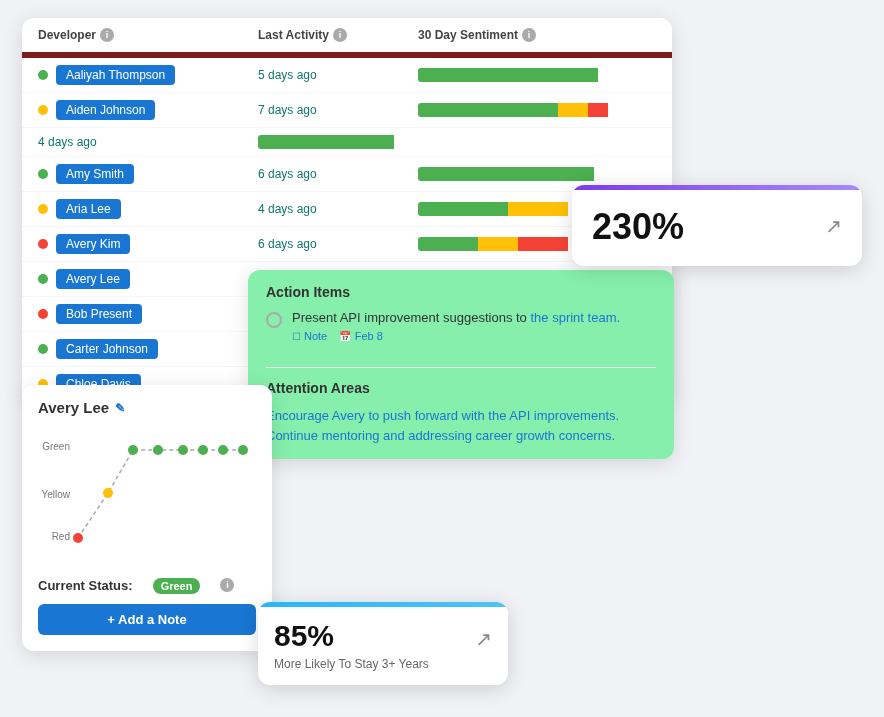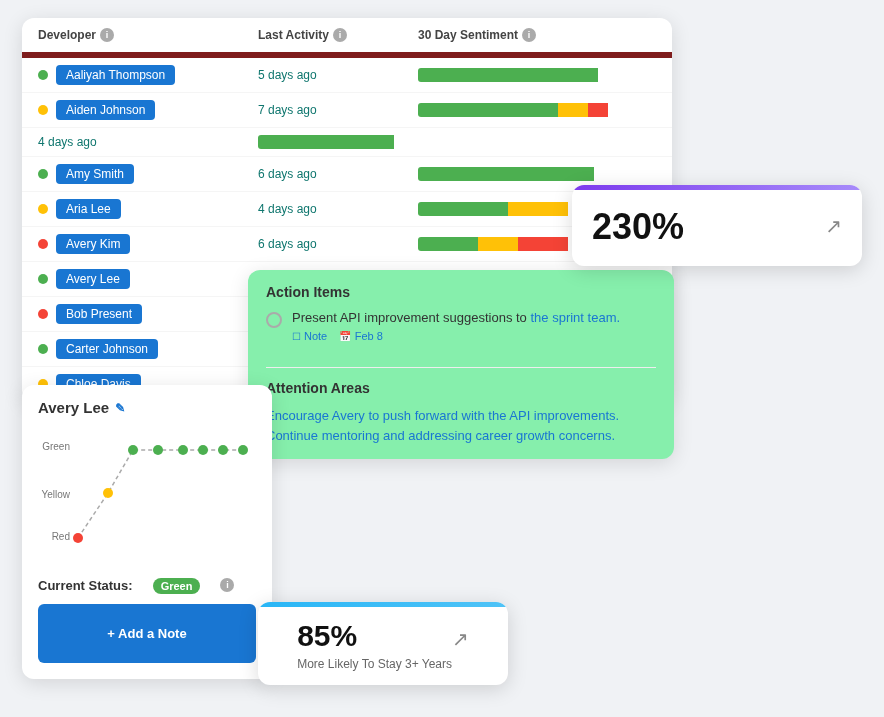--- a/index.html
+++ b/index.html
@@ -263,21 +263,21 @@
       color: white;
       font-size: 11px;
       padding: 2px 8px;
       border-radius: 10px;
     }
 
     .add-note-btn {
       background: #1976d2;
       color: white;
       border: none;
-      padding: 22px 0;
+      padding: 8px 0;
       border-radius: 6px;
       font-size: 13px;
       font-weight: 600;
       cursor: pointer;
       width: 100%;
       text-align: center;
     }
 
     
     .stat-card-small {
@@ -292,21 +292,21 @@
     }
 
     .stat-card-bar-top-blue {
       height: 5px;
       background: linear-gradient(to right, #29b6f6, #4fc3f7);
     }
 
     .stat-card-content-sm {
       padding: 12px 16px 14px;
       display: flex;
-      justify-content: center;
+      justify-content: space-between;
       align-items: flex-start;
     }
 
     .stat-number-sm {
       font-size: 30px;
       font-weight: 800;
       color: #111;
     }
 
     .stat-label-sm {

